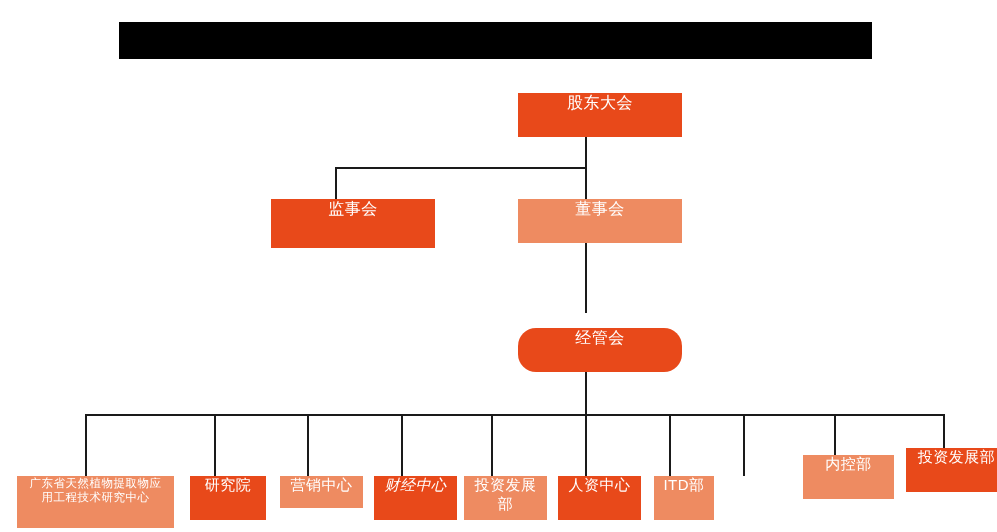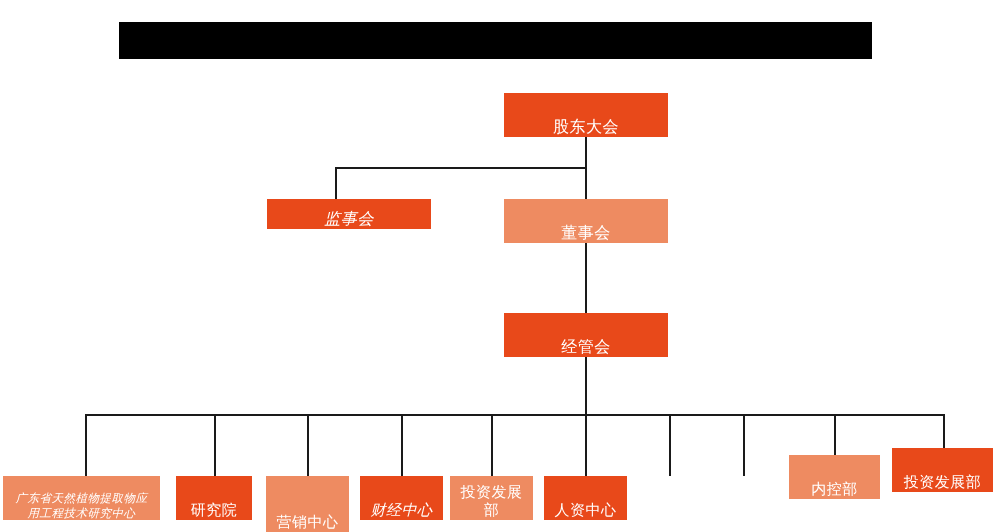--- a/index.html
+++ b/index.html
@@ -26,27 +26,28 @@
     width: 753px;
     height: 37px;
     background: #000000;
   }
 
   
   .node {
     position: absolute;
     box-sizing: border-box;
     display: flex;
-    align-items: flex-end;
+    align-items: flex-start;
     justify-content: center;
     text-align: center;
     color: #ffffff;
     line-height: 1.25;
     letter-spacing: 0.5px;
     user-select: none;
+    margin-left: 14px;
   }
   .node.dark  { background: #E8491A; }
   .node.light { background: #EE8B61; }
 
   .node-label {
     display: block;
     padding: 0 4px;
   }
 
   
@@ -95,59 +96,62 @@
   <div class="line-v" style="left:585px; top:414px; height:62px;"></div>
   <div class="line-v" style="left:669px; top:414px; height:62px;"></div>
   <div class="line-v" style="left:743px; top:414px; height:62px;"></div>
   <div class="line-v" style="left:834px; top:414px; height:62px;"></div>
   <div class="line-v" style="left:943px; top:414px; height:62px;"></div>
 
   <div class="node dark fs16" style="left:504px; top:93px; width:164px; height:44px;">
     <span class="node-label">股东大会</span>
   </div>
 
-  <div class="node dark fs16" style="left:267px; top:199px; width:164px; height:30px;font-style:italic;">
+  <div class="node dark fs16" style="left:257px; top:199px; width:164px; height:49px;">
     <span class="node-label">监事会</span>
   </div>
 
   <div class="node light fs16" style="left:504px; top:199px; width:164px; height:44px;">
     <span class="node-label">董事会</span>
   </div>
 
-  <div class="node dark fs16" style="left:504px; top:313px; width:164px; height:44px;">
+  <div class="node dark fs16" style="left:504px; top:328px; width:164px; height:44px;border-radius:18px;">
     <span class="node-label">经管会</span>
   </div>
 
-  <div class="node light fs11" style="left:3px; top:476px; width:157px; height:44px;font-style:italic;">
+  <div class="node light fs11" style="left:3px; top:476px; width:157px; height:52px;">
     <span class="node-label">
       <span>广东省天然植物提取物应</span><br>
       <span>用工程技术研究中心</span>
     </span>
   </div>
 
   <div class="node dark fs15" style="left:176px; top:476px; width:76px; height:44px;">
     <span class="node-label">研究院</span>
   </div>
 
-  <div class="node light fs15" style="left:266px; top:476px; width:83px; height:56px;">
+  <div class="node light fs15" style="left:266px; top:476px; width:83px; height:32px;">
     <span class="node-label">营销中心</span>
   </div>
 
   <div class="node dark fs15" style="left:360px; top:476px; width:83px; height:44px;font-style:italic;">
     <span class="node-label">财经中心</span>
   </div>
 
   <div class="node light fs15" style="left:450px; top:476px; width:83px; height:44px;">
     <span class="node-label">投资发展部</span>
   </div>
 
   <div class="node dark fs15" style="left:544px; top:476px; width:83px; height:44px;">
     <span class="node-label">人资中心</span>
   </div>
 
+  <div class="node light fs15" style="left:640px; top:476px; width:60px; height:44px;">
+    <span class="node-label">ITD部</span>
+  </div>
 
 
   <div class="node light fs15" style="left:789px; top:455px; width:91px; height:44px;">
     <span class="node-label">内控部</span>
   </div>
 
   <div class="node dark fs15" style="left:892px; top:448px; width:101px; height:44px;">
     <span class="node-label">投资发展部</span>
   </div>
 

